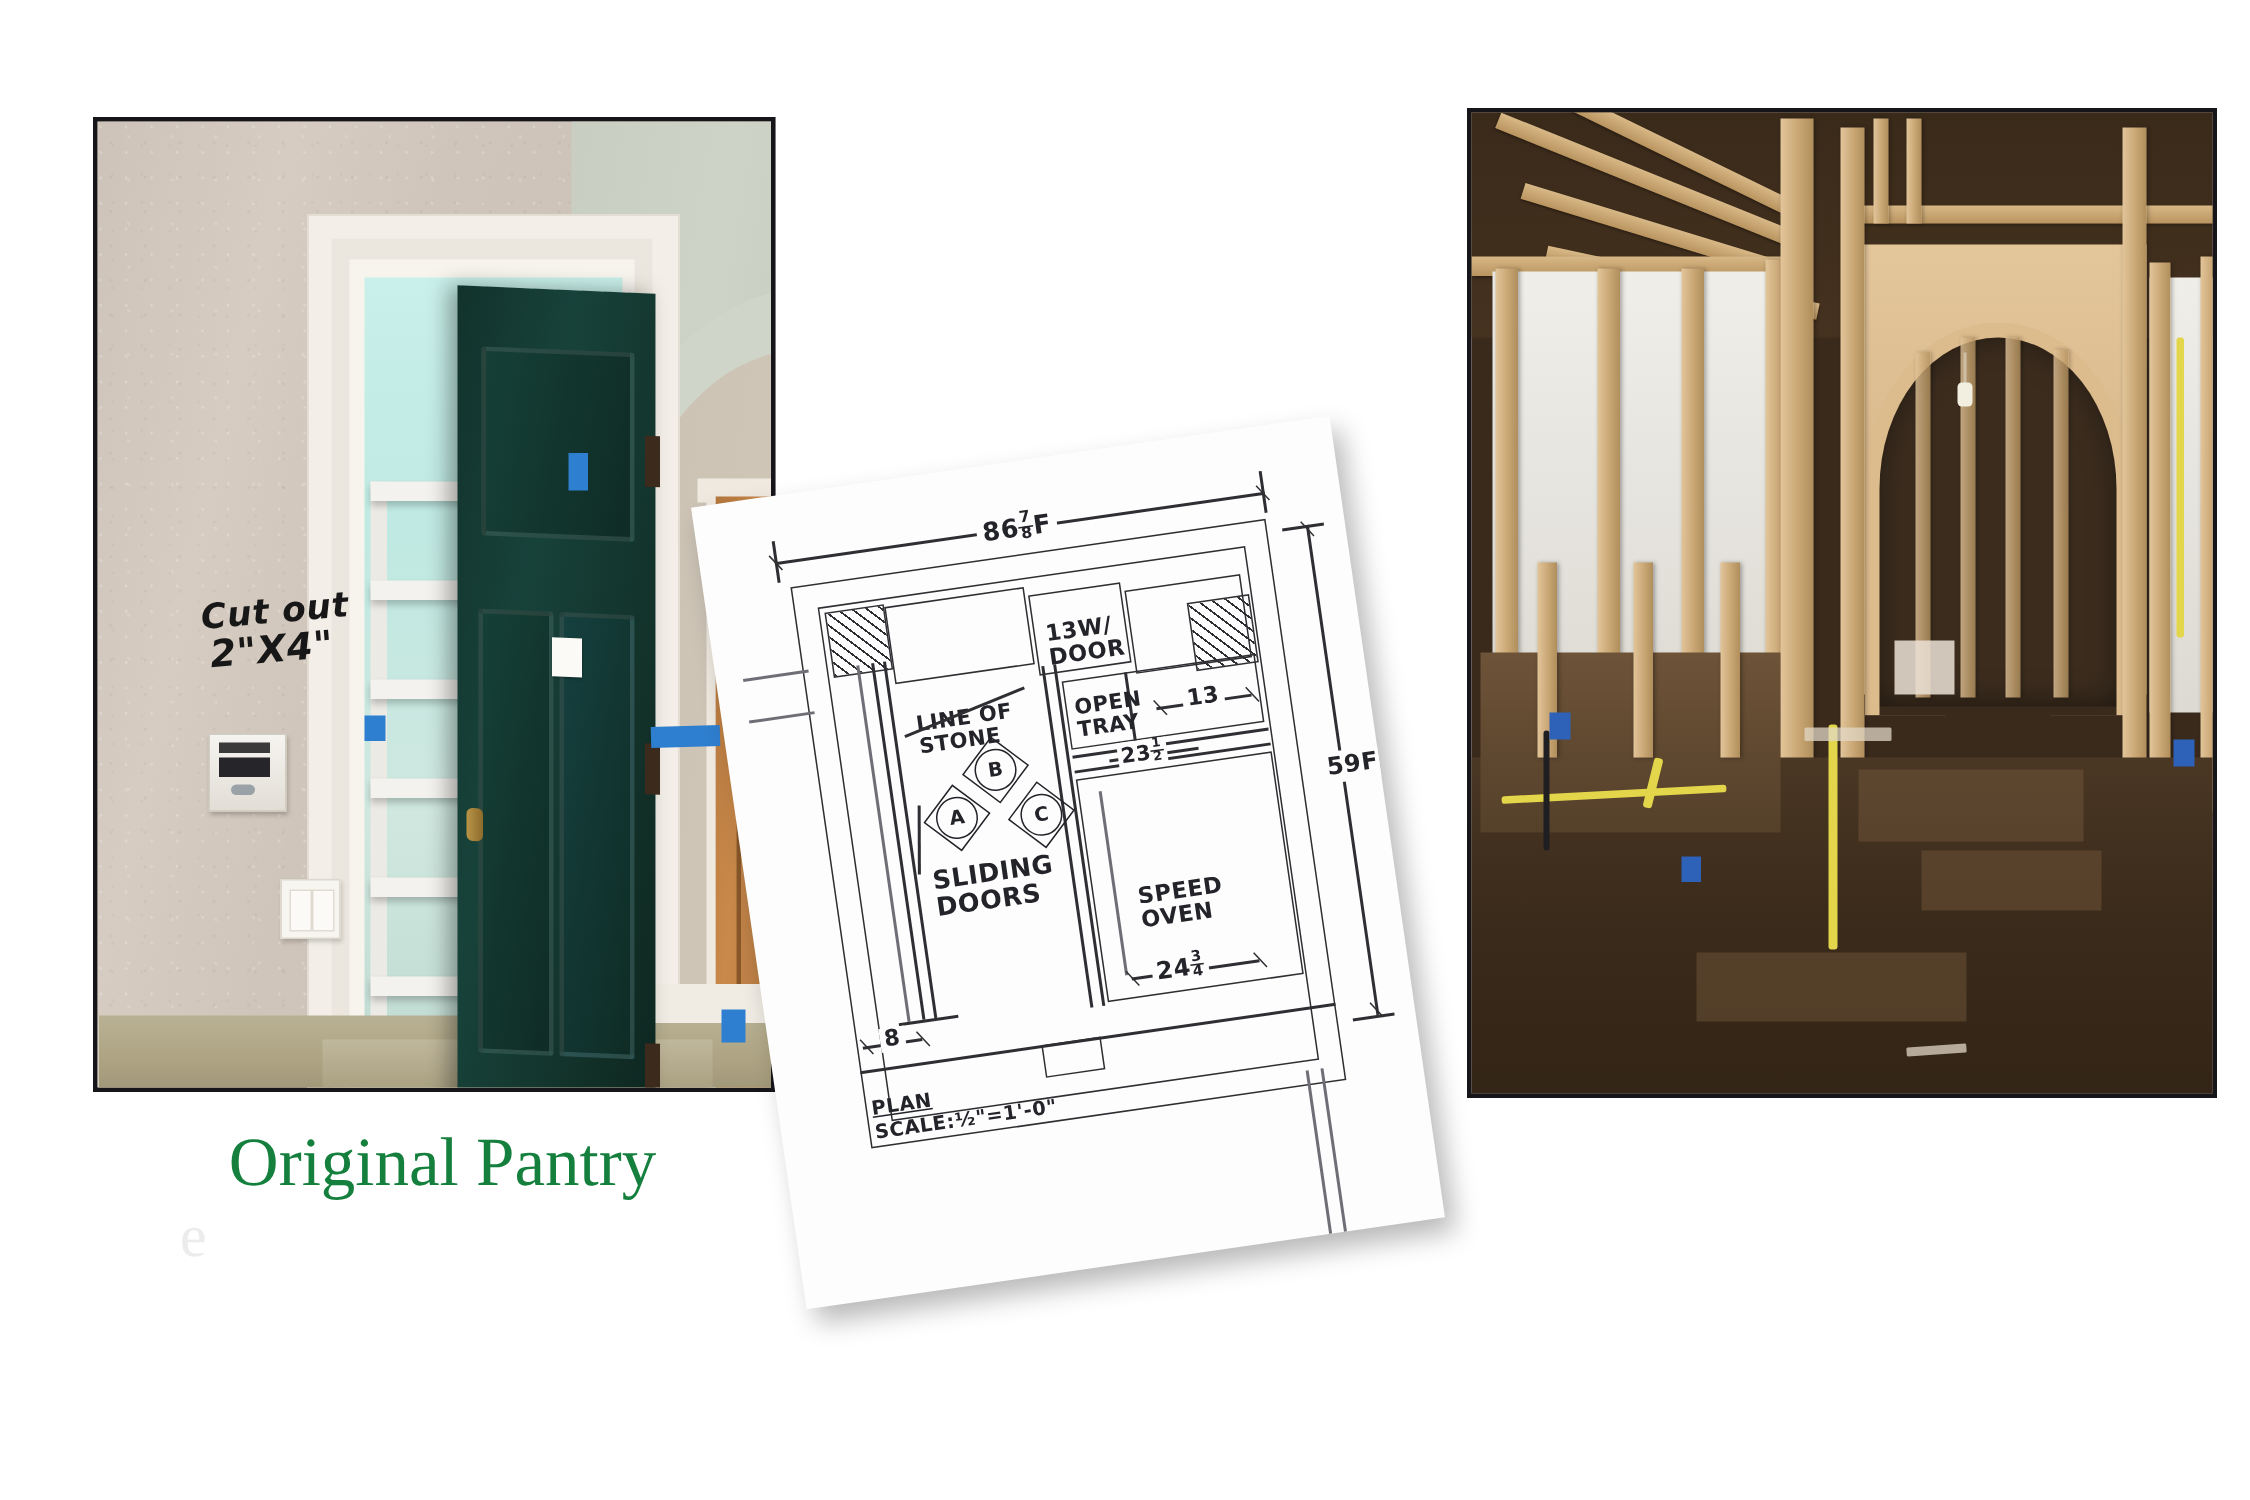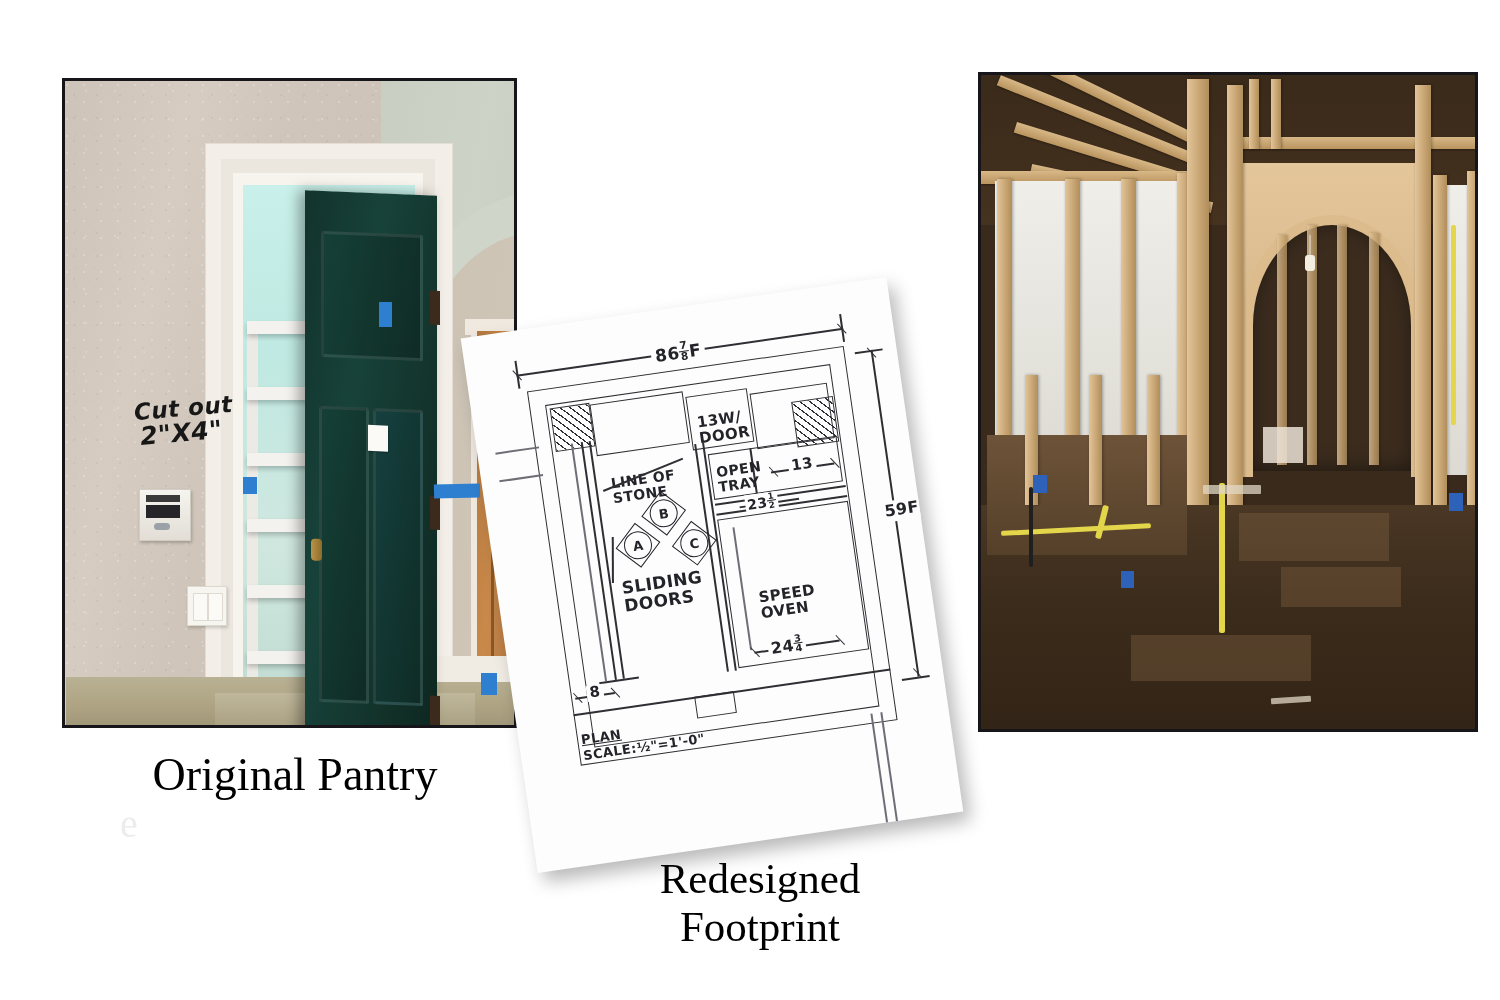--- a/index.html
+++ b/index.html
@@ -175,21 +175,21 @@
   .circ{position:absolute;width:26px;height:26px;border:1.8px solid #23232a;border-radius:50%;
     font-family:"DejaVu Sans",sans-serif;font-size:13px;font-weight:700;color:#23232a;
     display:flex;align-items:center;justify-content:center;}
   .diamond{position:absolute;width:30px;height:30px;border:1.8px solid #23232a;
     transform:rotate(45deg);}
   .frac{display:inline-block;vertical-align:-.15em;text-align:center;font-size:.62em;line-height:.92;}
   .frac .n{display:block;border-bottom:1.1px solid #23232a;padding:0 1px;}
   .frac .d{display:block;padding:0 1px;}
 
   
-  .caption{position:absolute;color:#000000;font-family:"Liberation Serif", serif;
+  .caption{position:absolute;color:#15803d;font-family:"Liberation Serif", serif;
     font-weight:400;text-align:center;}
   #cap-original{left:60px;top:748px;width:470px;font-size:46px;}
   #cap-footprint{left:590px;top:855px;width:340px;font-size:43px;line-height:1.12;}
   #cap-framing{left:1020px;top:748px;width:430px;font-size:46px;}
   #watermark{position:absolute;left:120px;top:800px;font-size:40px;color:#ececec;
     font-family:"Liberation Serif", serif;}
 </style>
 </head>
 <body>
 
@@ -427,20 +427,16 @@
 
       <div class="ln ln-v ln-thin" style="left:352px;top:430px;height:110px;"></div>
       <div class="ln ln-v ln-thin" style="left:362px;top:430px;height:110px;"></div>
       <div class="ln ln-h ln-thin" style="left:18px;top:118px;width:44px;"></div>
       <div class="ln ln-h ln-thin" style="left:18px;top:146px;width:44px;"></div>
     </div>
   </div>
 
   <div class="caption" id="cap-original">Original Pantry</div>
 
-  <div class="caption" id="cap-footprint">
-    <div>Redesigned</div>
-    <div>Footprint</div>
-  </div>
 
 
   <div id="watermark">e</div>
 </div>
 
 </body></html>

